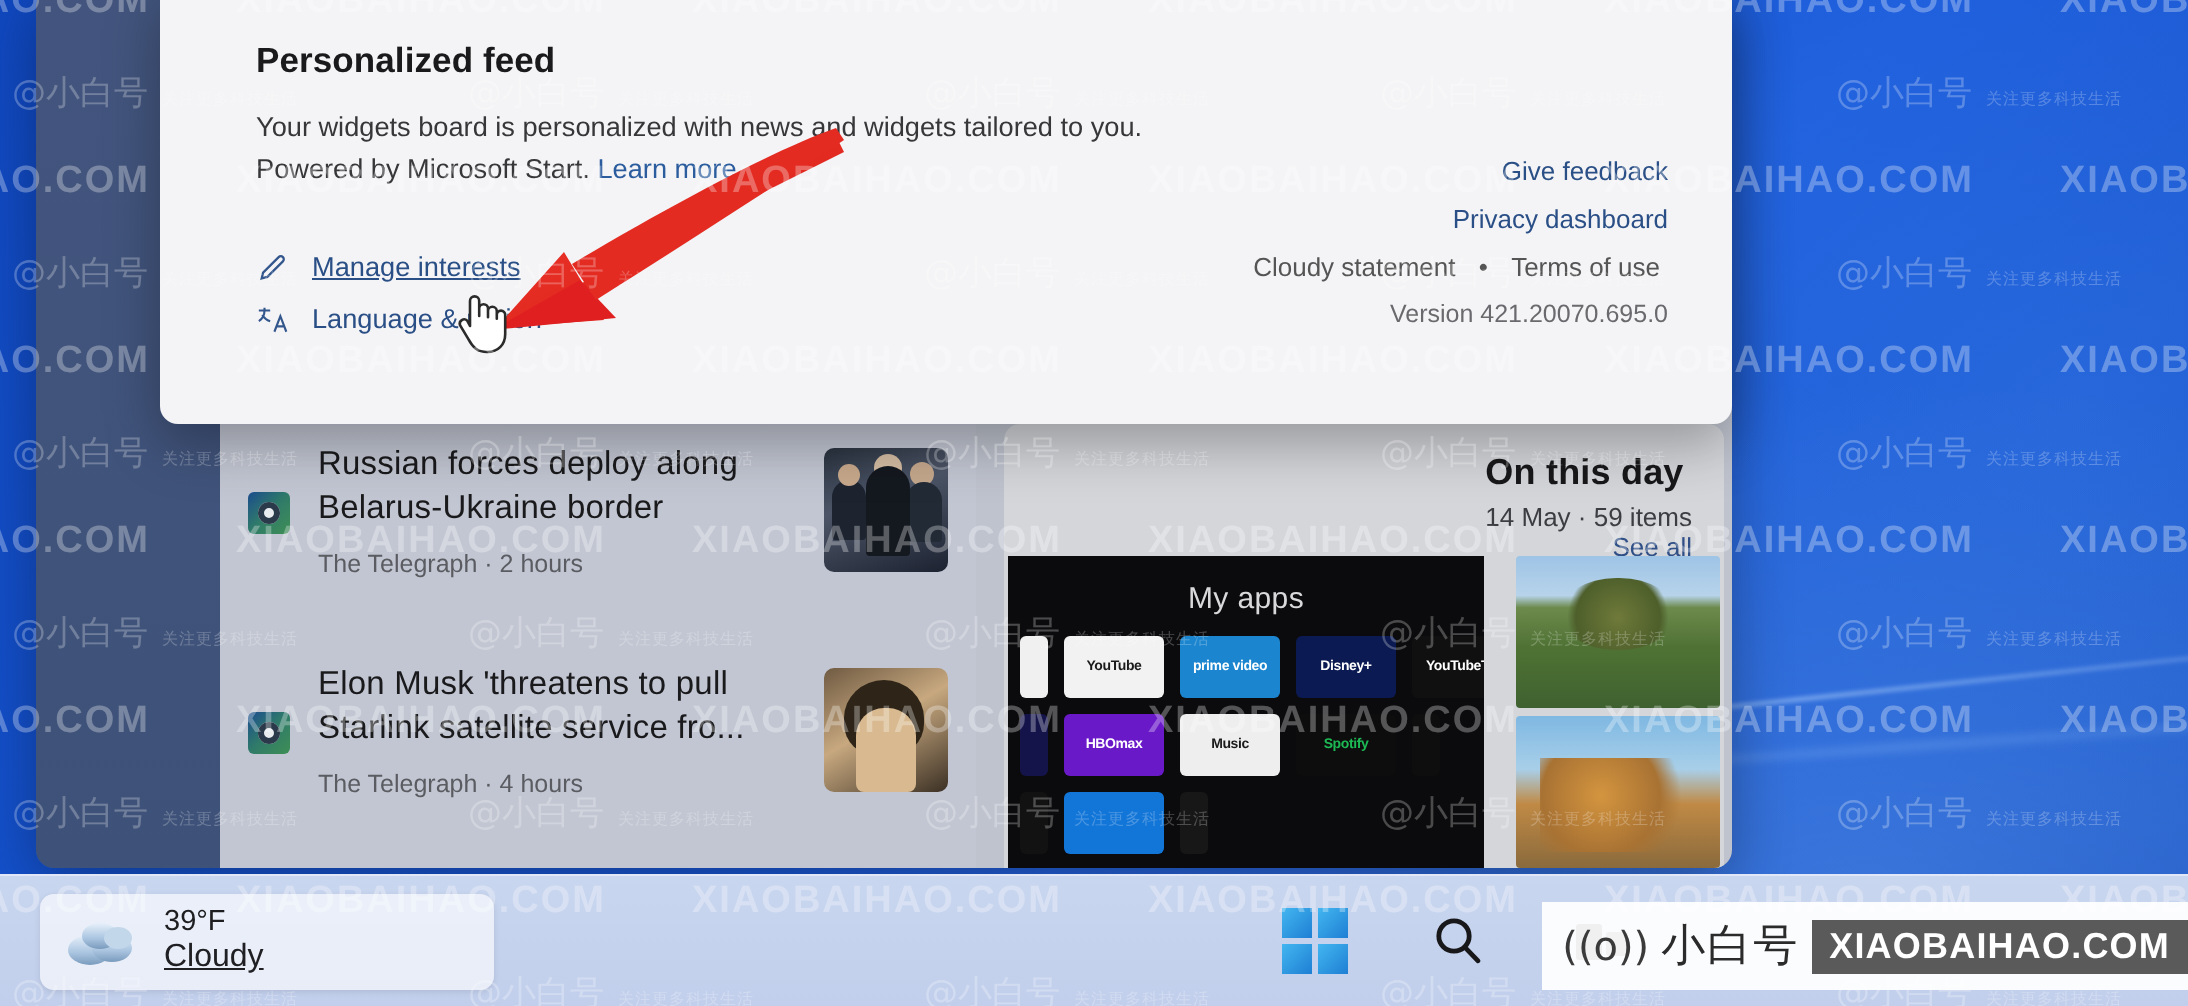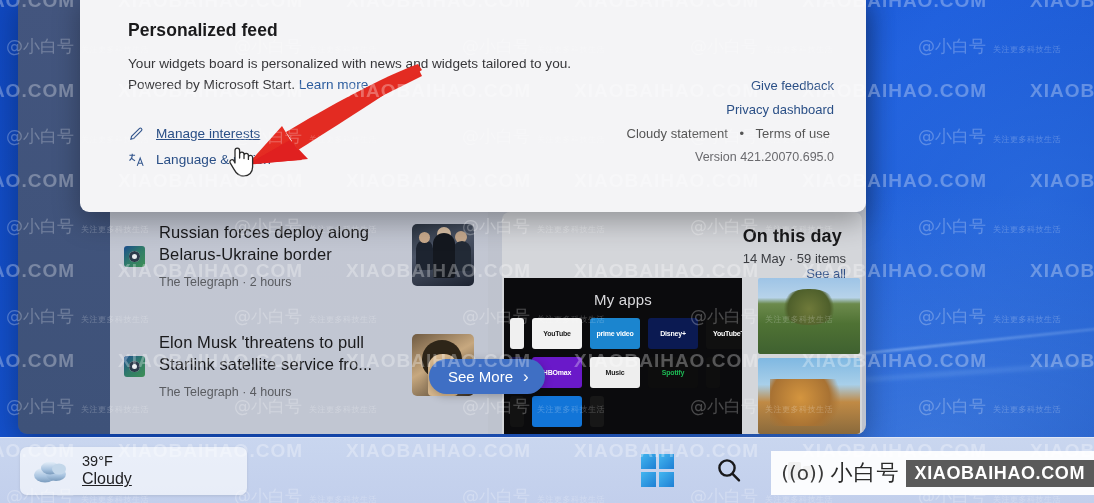--- a/index.html
+++ b/index.html
@@ -260,24 +260,20 @@
             </div>
           </div>
         </div>
         <div id="photos-col">
           <div class="photo photo-1"></div>
           <div class="photo photo-2"></div>
         </div>
       </div>
     </div>
 
-    <div id="see-more">
-      <span>See More</span>
-      <span class="chev">›</span>
-    </div>
   </div>
 </div>
 
 <div id="flyout">
 
   <div id="fly-title">Personalized feed</div>
 
   <div id="fly-desc">
     <span>Your widgets board is personalized with news and widgets tailored to you. Powered by Microsoft Start.</span>
     <span id="fly-learn">Learn more</span>

